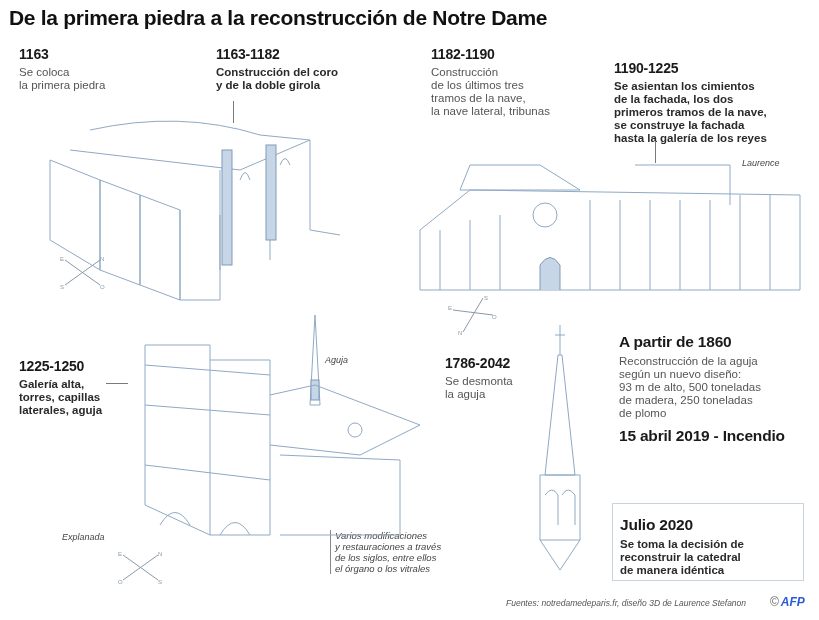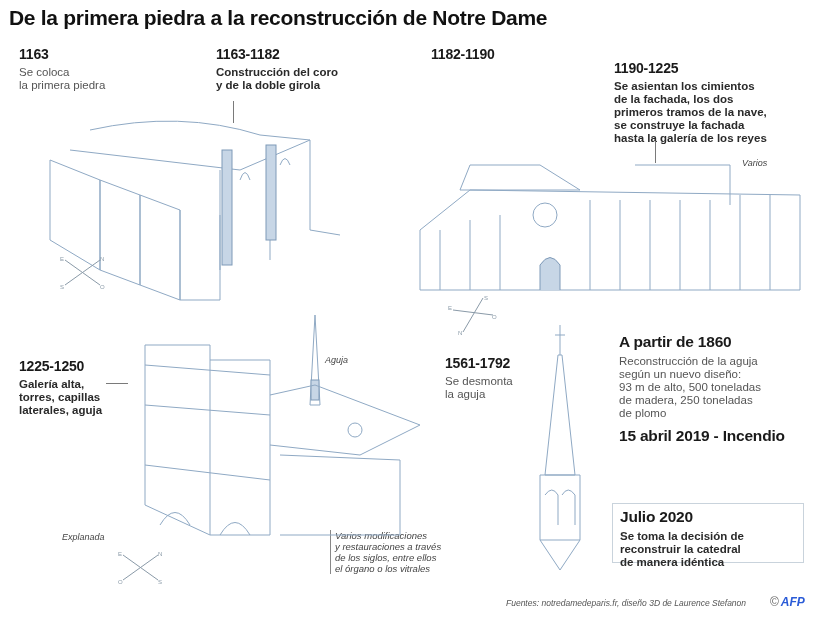--- a/index.html
+++ b/index.html
@@ -7,21 +7,21 @@
   body { position: relative; font-family: "Liberation Sans", "DejaVu Sans", sans-serif; color: #1a1a1a; }
   .title { position: absolute; left: 9px; top: 6px; font-size: 21px; font-weight: bold; letter-spacing: -0.3px; color: #111; }
   .block { position: absolute; }
   .yr { font-size: 14px; font-weight: bold; color: #1a1a1a; margin-bottom: 4px; letter-spacing: -0.2px; }
   .yr.big { font-size: 15.5px; }
   .desc { font-size: 11.5px; line-height: 13px; color: #555; white-space: pre-line; }
   .desc.bold { font-weight: bold; color: #2a2a2a; }
   .note { font-style: italic; font-size: 9px; color: #444; position: absolute; }
   .note.multi { line-height: 11px; white-space: pre-line; border-left: 1px solid #888; padding-left: 4px; font-size: 9.5px; }
   .leader { position: absolute; background: #7a7a7a; }
-  .box { position: absolute; left: 612px; top: 503px; width: 192px; height: 60px; border: 1.5px solid #c9d3dc; padding: 4px 7px; }
+  .box { position: absolute; left: 612px; top: 503px; width: 192px; height: 78px; border: 1.5px solid #c9d3dc; padding: 12px 7px; }
   .footer { position: absolute; left: 506px; top: 598px; font-size: 8.5px; font-style: italic; color: #555; }
   .afp { position: absolute; left: 770px; top: 595px; font-size: 12px; font-weight: bold; font-style: italic; color: #2a5bd7; }
   .afp .c { color: #666; font-style: normal; font-weight: normal; margin-right: 2px; }
   svg.draw { position: absolute; }
   svg.draw * { stroke: #8fa9c4; fill: none; stroke-width: 1; }
   svg.draw .fillb { fill: #c7d6e6; stroke: #7e9ab8; }
   .compass { position: absolute; }
   .compass svg line { stroke: #8a9aa8; stroke-width: 1; }
   .compass svg text { font-size: 6px; fill: #8a9aa8; font-family: "Liberation Sans", sans-serif; }
 </style>
@@ -38,44 +38,48 @@
 
 <div class="block" style="left:216px; top:46px;">
   <div class="yr">1163-1182</div>
   <div class="desc bold">Construcción del coro
 y de la doble girola</div>
 </div>
 <div class="leader" style="left:233px; top:101px; width:1px; height:22px;"></div>
 
 <div class="block" style="left:431px; top:46px;">
   <div class="yr">1182-1190</div>
+  <div class="desc">Construcción
+de los últimos tres
+tramos de la nave,
+la nave lateral, tribunas</div>
 </div>
 
 <div class="block" style="left:614px; top:60px;">
   <div class="yr">1190-1225</div>
   <div class="desc bold">Se asientan los cimientos
 de la fachada, los dos
 primeros tramos de la nave,
 se construye la fachada
 hasta la galería de los reyes</div>
 </div>
 <div class="leader" style="left:655px; top:141px; width:1px; height:22px;"></div>
-<div class="note" style="left:742px; top:158px;">Varios</div>
+<div class="note" style="left:742px; top:158px;">Laurence</div>
 
 <div class="block" style="left:19px; top:358px;">
   <div class="yr">1225-1250</div>
   <div class="desc bold">Galería alta,
 torres, capillas
 laterales, aguja</div>
 </div>
 <div class="leader" style="left:106px; top:383px; width:22px; height:1px;"></div>
 <div class="note" style="left:325px; top:355px;">Aguja</div>
 
 <div class="block" style="left:445px; top:355px;">
-  <div class="yr">1561-1792</div>
+  <div class="yr">1786-2042</div>
   <div class="desc">Se desmonta
 la aguja</div>
 </div>
 
 <div class="block" style="left:619px; top:333px;">
   <div class="yr big">A partir de 1860</div>
   <div class="desc">Reconstrucción de la aguja
 según un nuevo diseño:
 93 m de alto, 500 toneladas
 de madera, 250 toneladas

